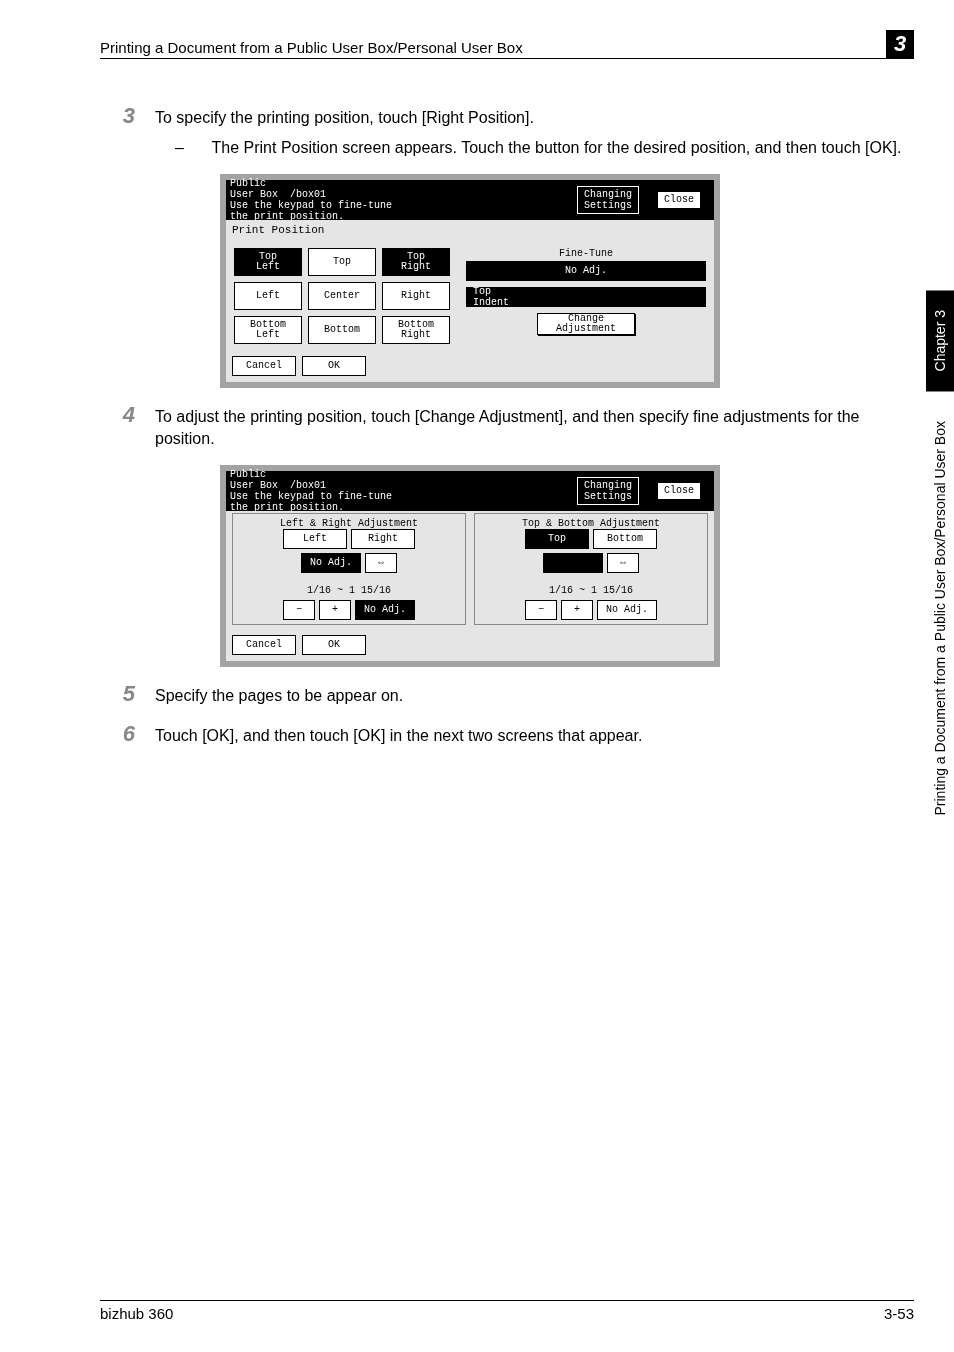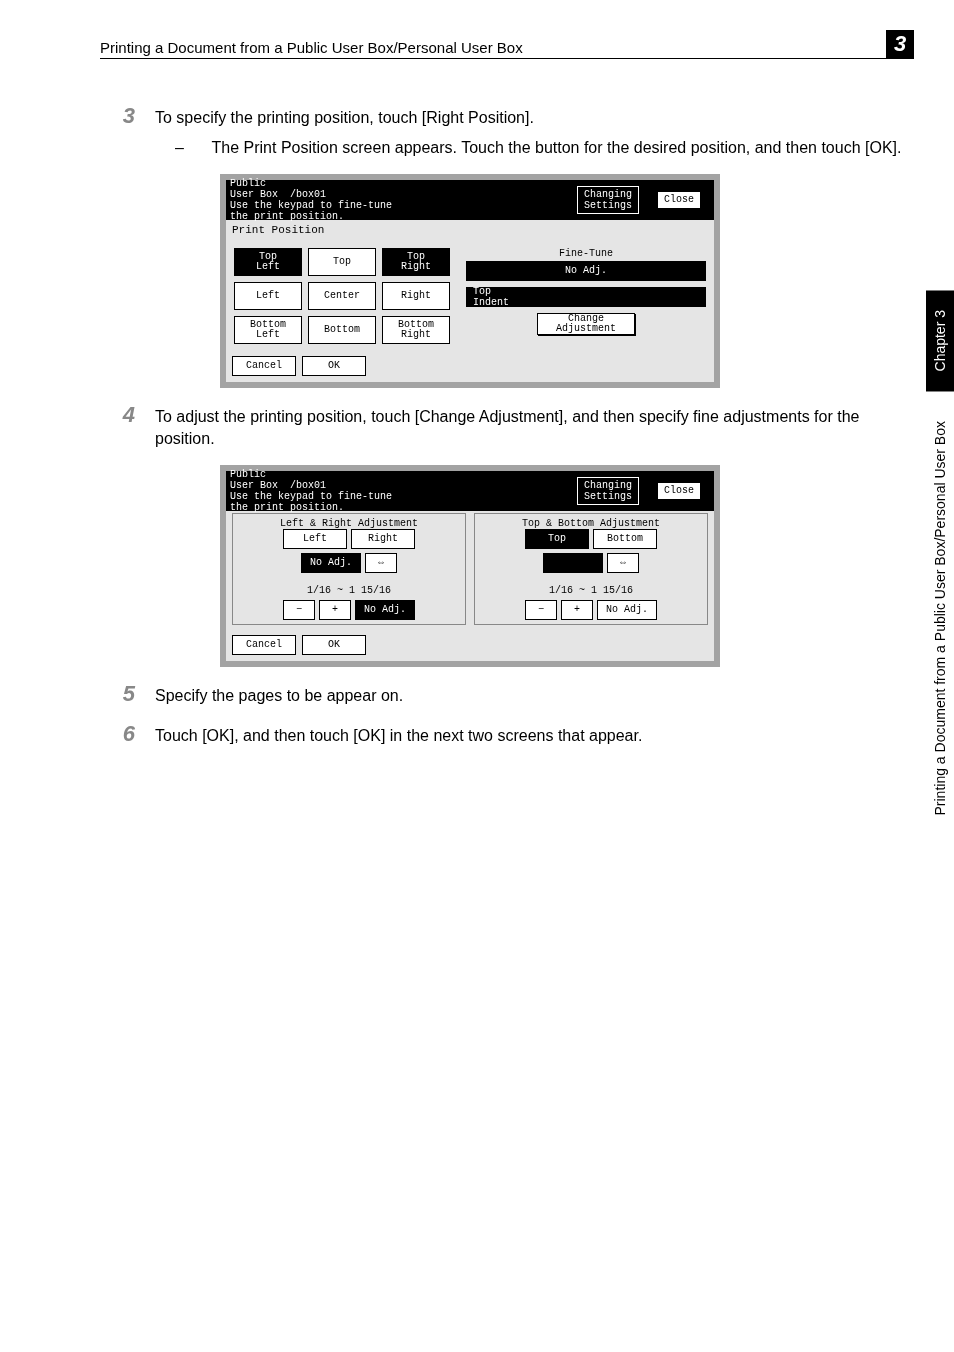--- a/index.html
+++ b/index.html
@@ -361,18 +361,22 @@
       <div class="step-body">Specify the pages to be appear on.</div>
     </div>
 
     <div class="step">
       <div class="step-num">6</div>
       <div class="step-body">Touch [OK], and then touch [OK] in the next two screens that appear.</div>
     </div>
 
   </div>
 
+  <div class="footer">
+    <span>bizhub 360</span>
+    <span>3-53</span>
+  </div>
 </div>
 
 <div class="sidebar">
   <div class="chapter-tab">Chapter 3</div>
   <div class="side-text">Printing a Document from a Public User Box/Personal User Box</div>
 </div>
 
 </body></html>

